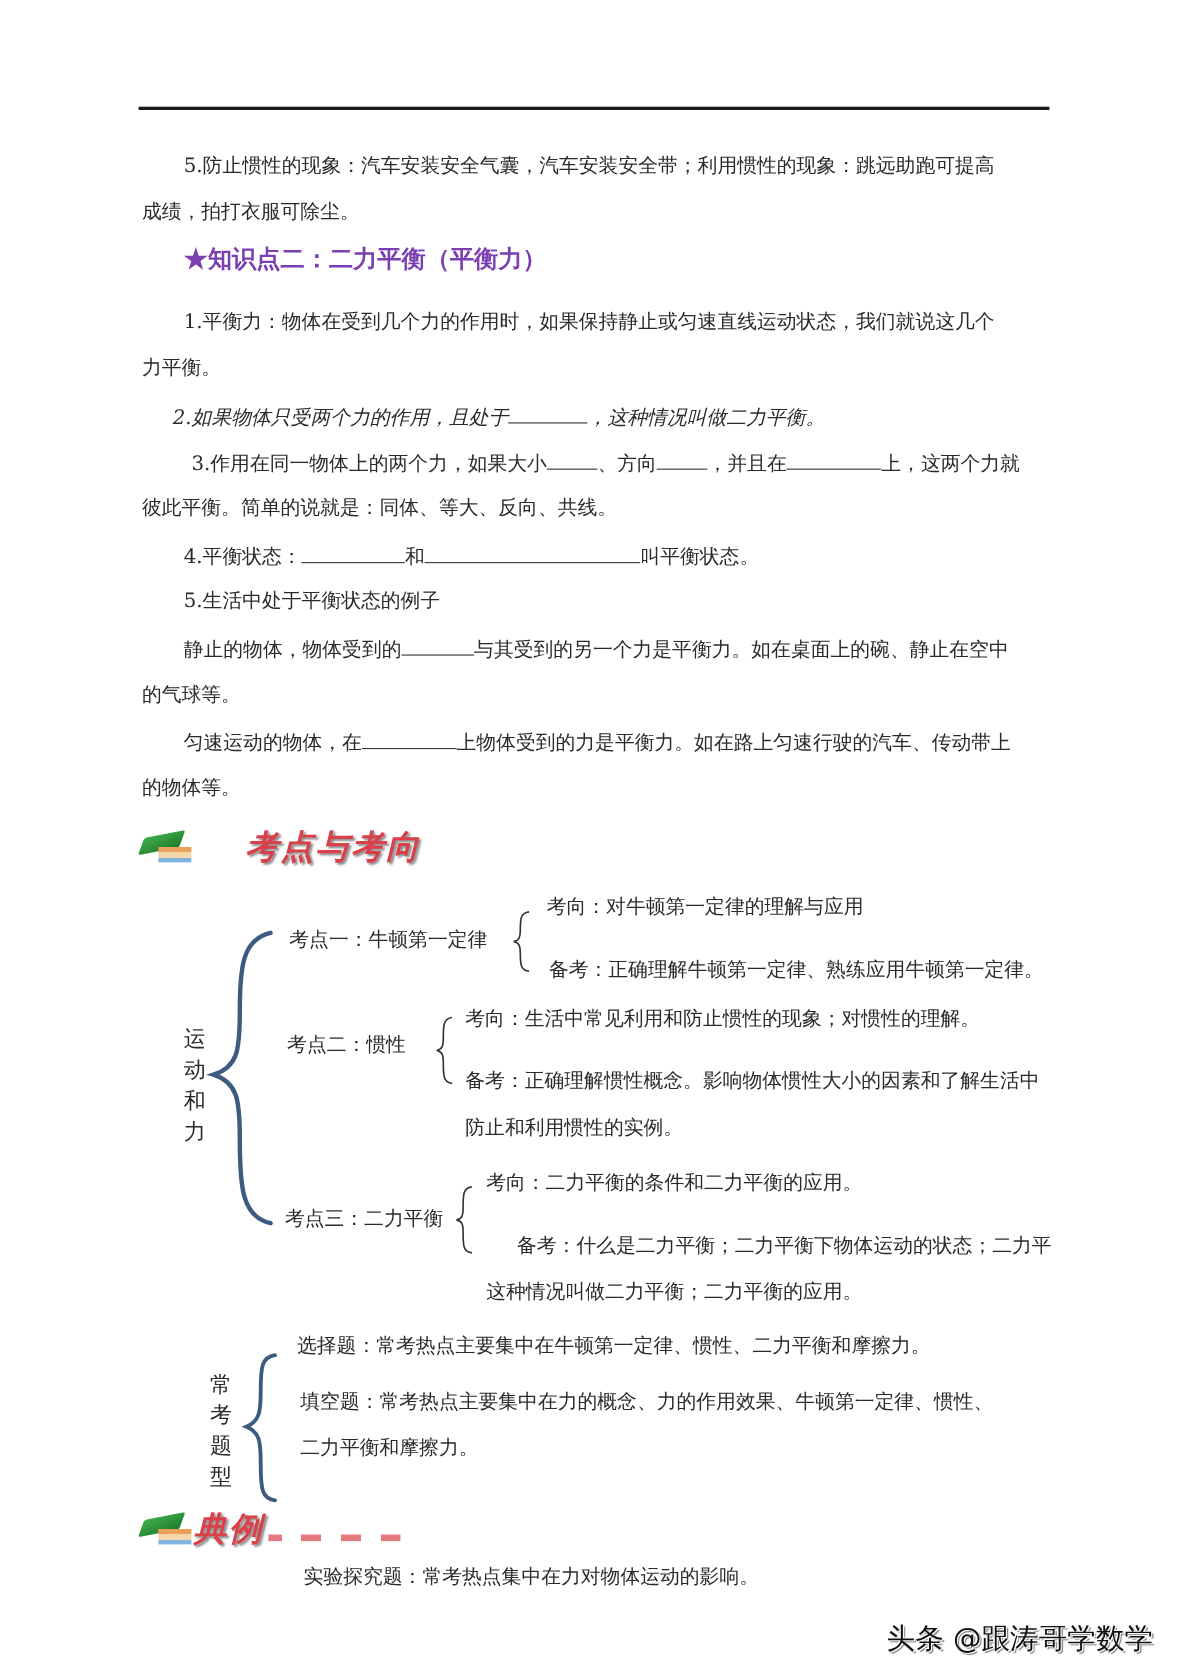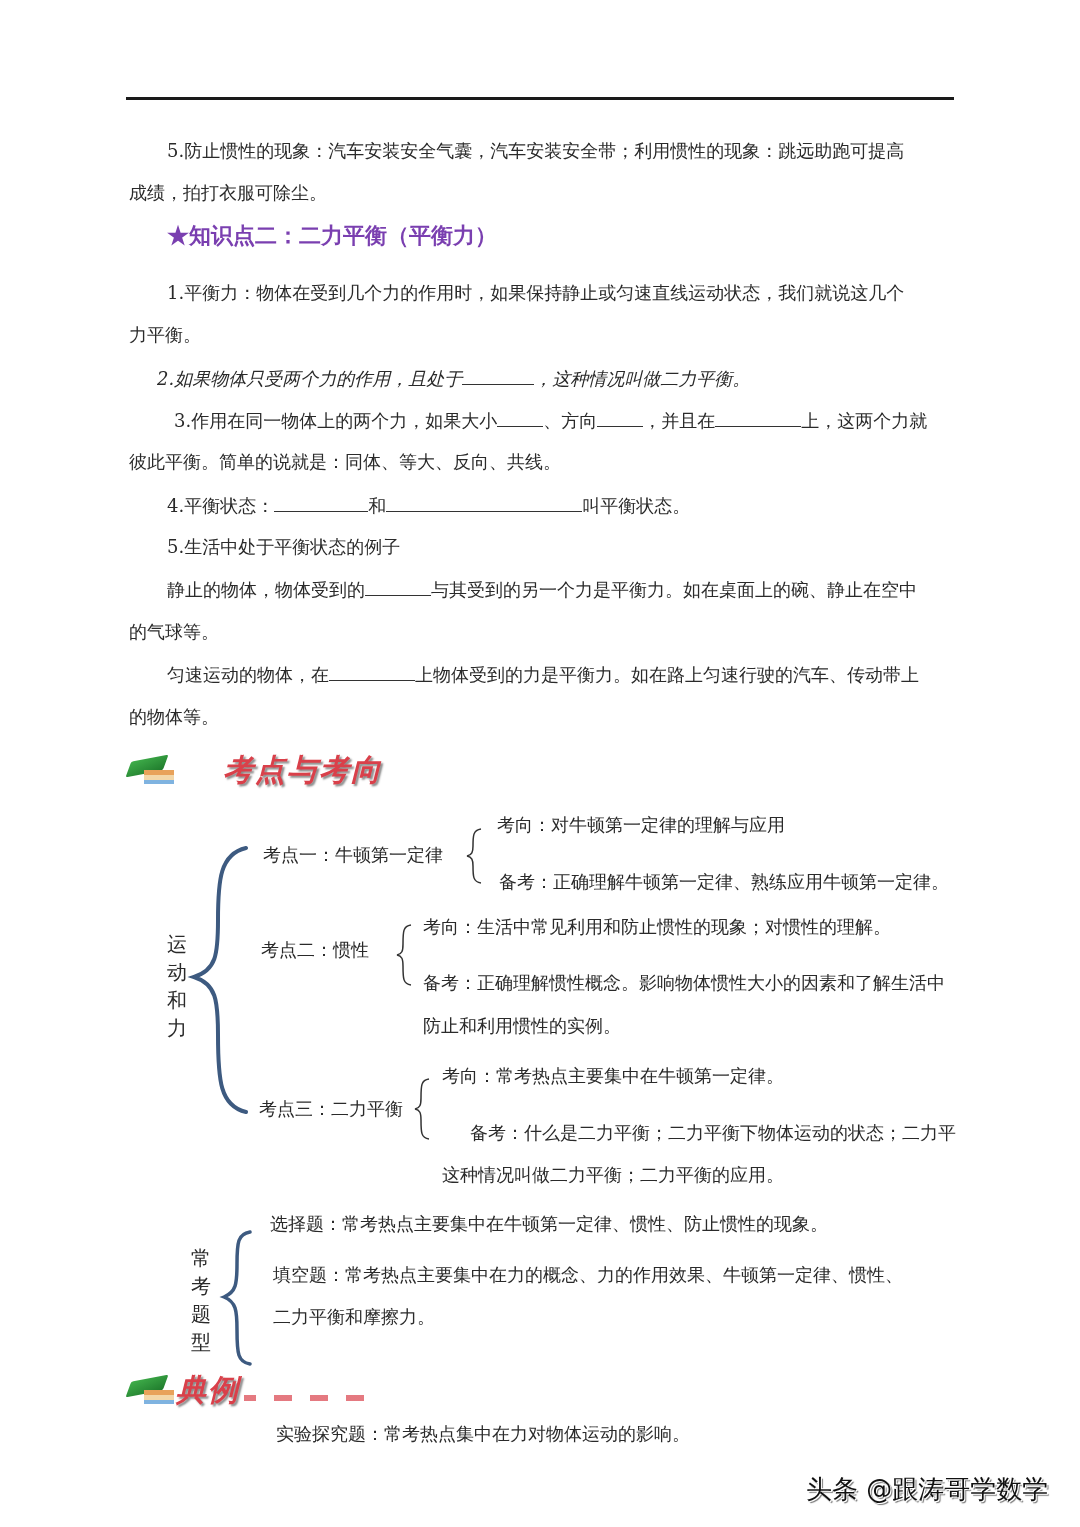--- a/index.html
+++ b/index.html
@@ -94,34 +94,34 @@
   <path d="M18 3 C10 4, 10 10, 10 22 C10 29, 9 32, 4 33 C9 34, 10 37, 10 44 C10 56, 10 62, 18 63" fill="none" stroke="#333" stroke-width="1.5"></path>
 </svg>
 <div class="t" style="left:423px; top:915px;">考向：生活中常见利用和防止惯性的现象；对惯性的理解。</div>
 <div class="t" style="left:423px; top:971px;">备考：正确理解惯性概念。影响物体惯性大小的因素和了解生活中</div>
 <div class="t" style="left:423px; top:1014px;">防止和利用惯性的实例。</div>
 
 <div class="t" style="left:259px; top:1097px;">考点三：二力平衡</div>
 <svg style="position:absolute; left:411px; top:1076px;" width="22" height="66">
   <path d="M18 3 C10 4, 10 10, 10 22 C10 29, 9 32, 4 33 C9 34, 10 37, 10 44 C10 56, 10 62, 18 63" fill="none" stroke="#333" stroke-width="1.5"></path>
 </svg>
-<div class="t" style="left:442px; top:1064px;">考向：常考热点主要集中在牛顿第一定律。</div>
+<div class="t" style="left:442px; top:1064px;">考向：二力平衡的条件和二力平衡的应用。</div>
 <div class="t" style="left:442px; top:1121px;margin-left:28px;">备考：什么是二力平衡；二力平衡下物体运动的状态；二力平</div>
 <div class="t" style="left:442px; top:1163px;">这种情况叫做二力平衡；二力平衡的应用。</div>
 
 <svg style="position:absolute; left:218px; top:1228px;" width="36" height="140">
   <path d="M32 4 C20 6, 19 14, 19 36 C19 56, 18 64, 6 69 C18 74, 19 82, 19 102 C19 126, 20 134, 32 136" fill="none" stroke="#3d5a80" stroke-width="3.5" stroke-linecap="round"></path>
 </svg>
 <div class="vert" style="left:190px; top:1244px;">
   <div>常</div>
   <div>考</div>
   <div>题</div>
   <div>型</div>
 </div>
-<div class="t" style="left:270px; top:1212px;">选择题：常考热点主要集中在牛顿第一定律、惯性、防止惯性的现象。</div>
+<div class="t" style="left:270px; top:1212px;">选择题：常考热点主要集中在牛顿第一定律、惯性、二力平衡和摩擦力。</div>
 <div class="t" style="left:273px; top:1263px;">填空题：常考热点主要集中在力的概念、力的作用效果、牛顿第一定律、惯性、</div>
 <div class="t" style="left:273px; top:1305px;">二力平衡和摩擦力。</div>
 <div class="t" style="left:276px; top:1422px;">实验探究题：常考热点集中在力对物体运动的影响。</div>
 
 <div class="banner" style="left:130px; top:1370px;">
   <div class="book">
     <div class="cover"></div>
       <div class="p1"></div>
       <div class="p2"></div>
       <div class="p3"></div>

